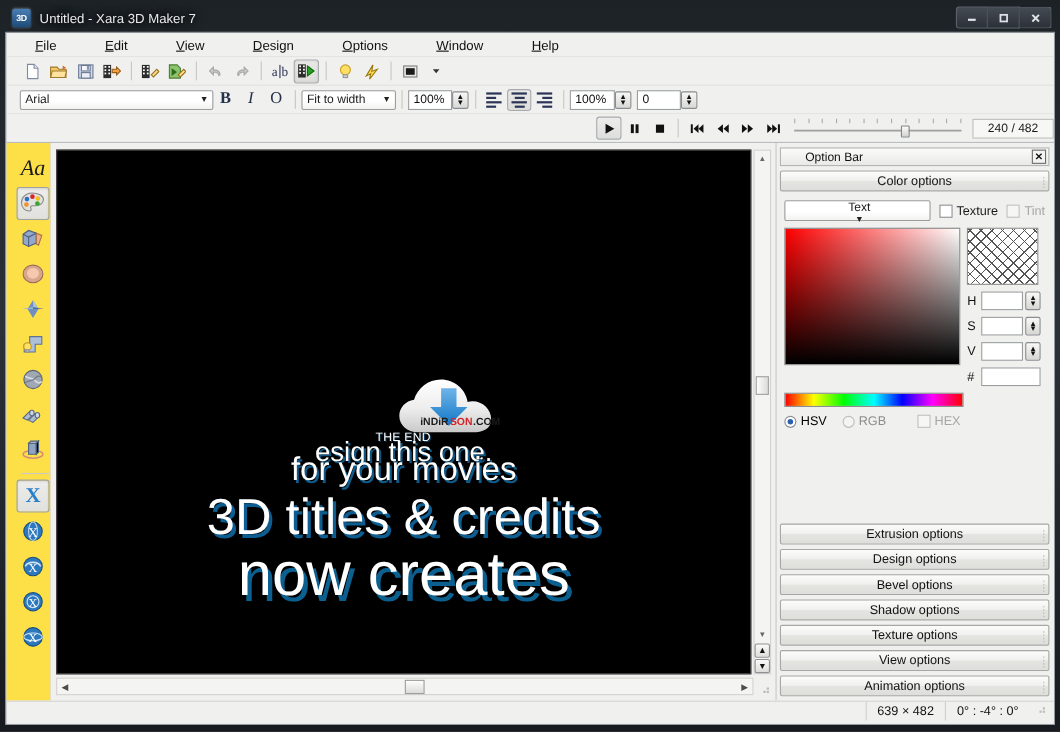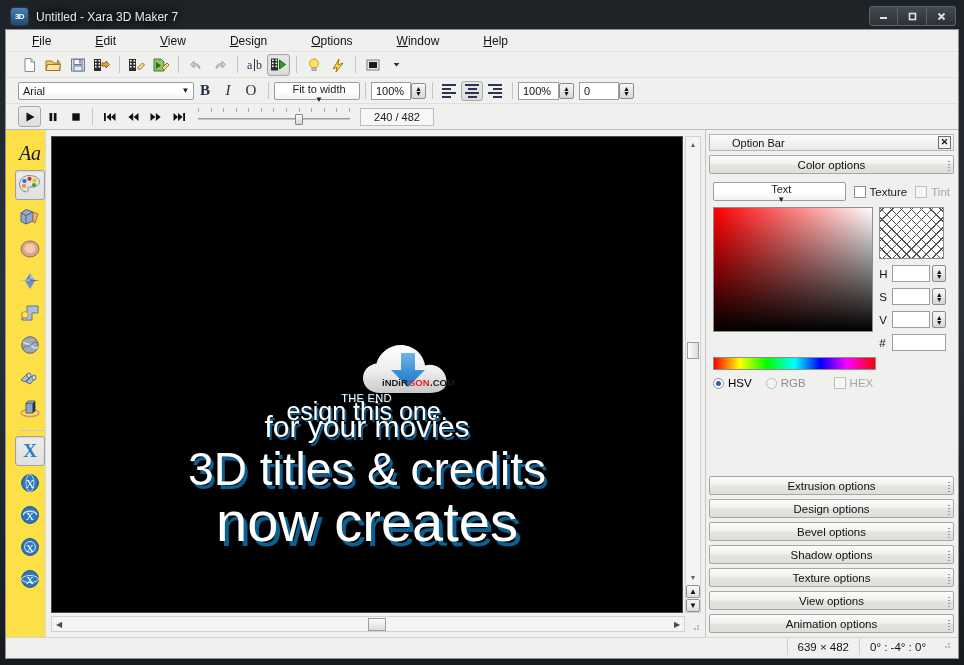--- a/index.html
+++ b/index.html
@@ -68,21 +68,21 @@
   .menu-item u { text-decoration: underline; }
 
   
   .toolbar-row {
     display: flex; align-items: center;
     background: #f0f0ef; padding-left: 12px;
     border-bottom: 1px solid #e0e0de;
   }
   #toolbar-main { height: 26px; }
   #toolbar-text { height: 26px; }
-  #toolbar-anim { height: 26px; border-bottom: 1px solid #b9bcc0; }
+  #toolbar-anim { height: 26px; border-bottom: 1px solid #b9bcc0; justify-content: flex-end; }
 
   .tb-btn {
     width: 23px; height: 22px;
     display: flex; align-items: center; justify-content: center;
     margin-right: 1px;
   }
   .tb-btn.pressed {
     border: 1px solid #a6a9ad; border-radius: 3px;
     background: linear-gradient(to bottom,#e8e8e6,#dcdcd9);
     box-shadow: inset 0 0 2px rgba(0,0,0,.12);
@@ -95,21 +95,21 @@
     border: 1px solid #9b9e9f; border-radius: 2px;
     display: flex; align-items: center; justify-content: space-between;
     font-size: 11px; color: #1b1b1b; padding: 0 0 0 4px;
     background: linear-gradient(to bottom,#ffffff 0%, #ffffff 55%, #f2f2f0 100%);
   }
   .combo .arrow {
     width: 15px; height: 100%; display:flex; align-items:center; justify-content:center;
     font-size: 8px; color:#222;
   }
   #font-combo { width: 176px; }
-  #fit-combo  { width: 86px; margin-left: 0; flex-direction: column; }
+  #fit-combo  { width: 86px; margin-left: 0; }
 
   .style-btn {
     width: 22px; height: 20px; display:flex; align-items:center; justify-content:center;
     font-size: 14px; color: #25304a; margin-right:1px;
   }
 
   .spin-field {
     height: 18px; border: 1px solid #9b9e9f; background:#fff;
     display:flex; align-items:center;
     font-size: 11px; color:#111;

